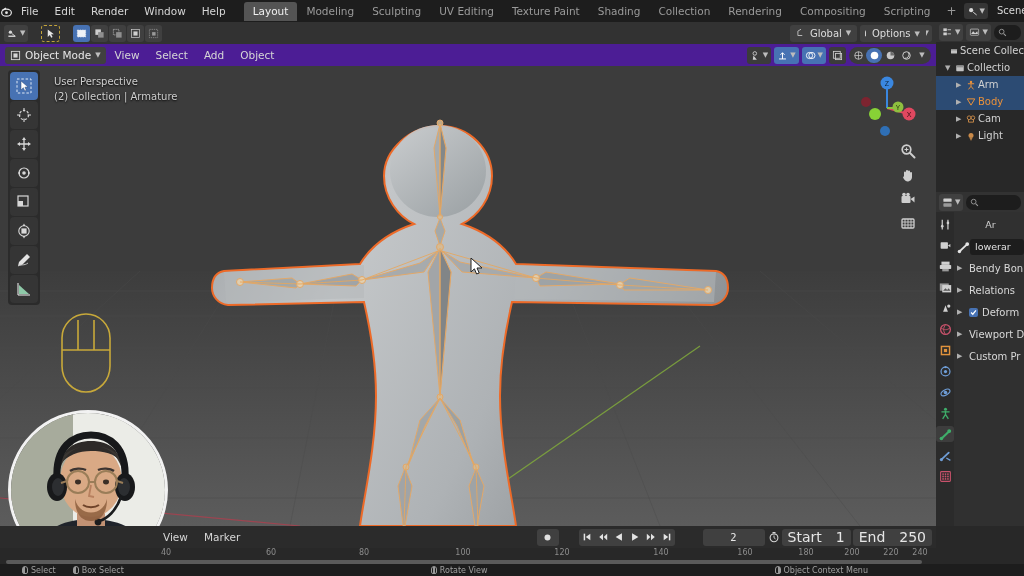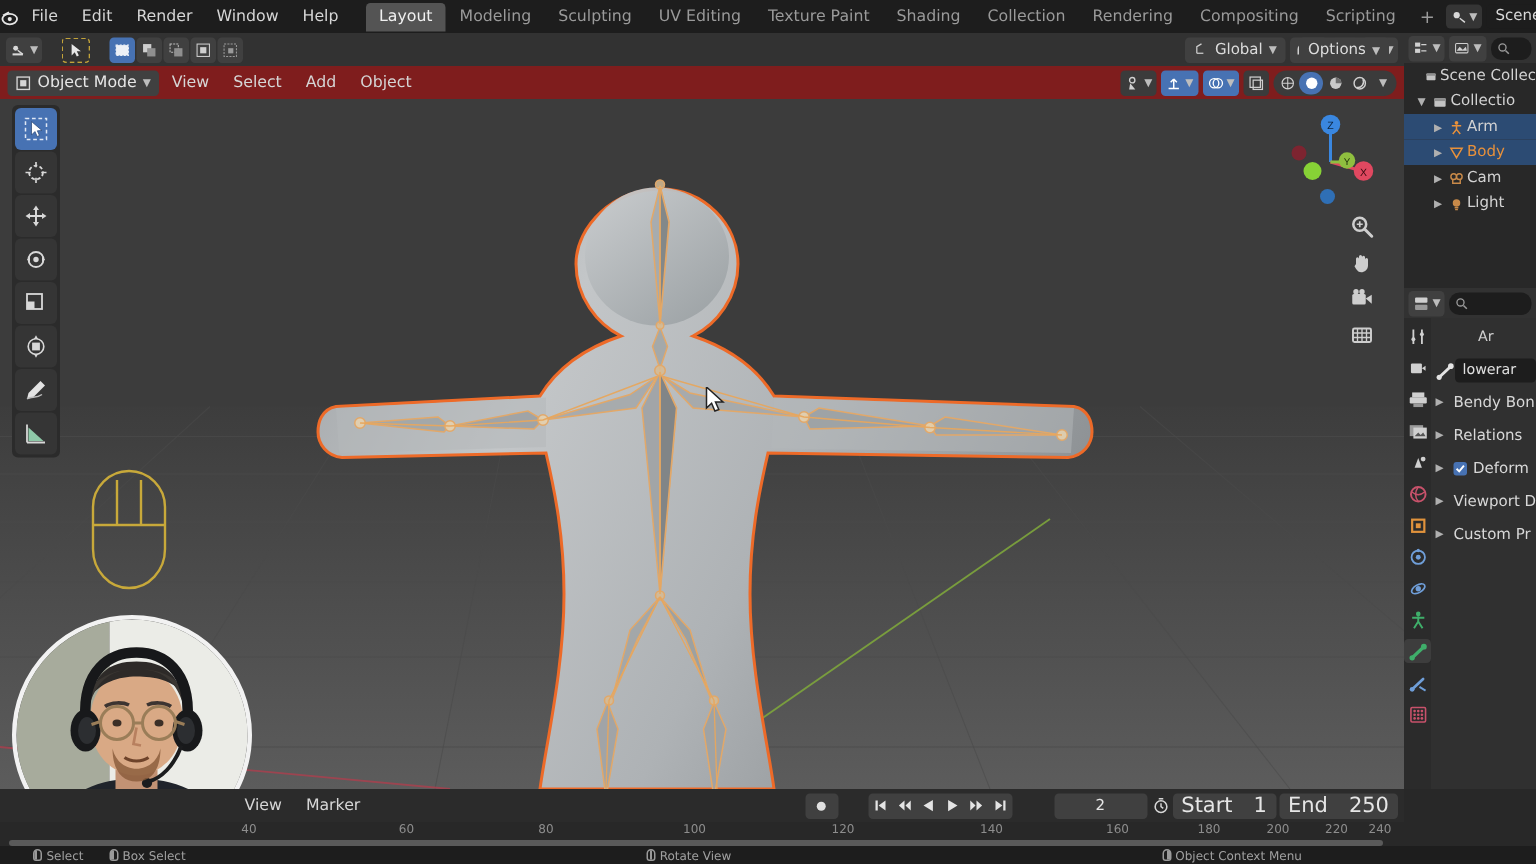--- a/index.html
+++ b/index.html
@@ -32,21 +32,21 @@
   .tr-btn.active { background:#4772b3; }
   .tr-btn.outline { background:#323232; border:1px dashed #c2a33a; }
   .tr-grp { display:flex; gap:1px; }
   .tr-sep { width:7px; }
   .tr-right { margin-left:auto; display:flex; align-items:center; gap:3px; }
   .pill { height:17px; background:#404040; border-radius:3px; display:flex; align-items:center;
     padding:0 6px; gap:4px; font-size:10px; color:#dcdcdc; }
 
   
   .vpheader { position:absolute; left:0; top:44px; width:936px; height:22px;
-    background:#7f1d1d; display:flex; align-items:center; padding:0 5px; gap:2px; font-size:10.5px; }
+    background:#4c1d95; display:flex; align-items:center; padding:0 5px; gap:2px; font-size:10.5px; }
   .mode-pill { height:17px; background:#404040; border-radius:3px; display:flex; align-items:center;
     padding:0 5px; gap:4px; }
   .vp-menu { padding:0 7px; color:#d6d6d6; font-size:10.5px; }
   .vph-right { margin-left:auto; display:flex; align-items:center; gap:3px; }
   .shade-grp { display:flex; background:#3b3b3b; border-radius:9px; padding:1px; }
   .shade-btn { width:16px; height:15px; border-radius:8px; display:flex; align-items:center;
     justify-content:center; }
   .shade-btn.active { background:#4772b3; }
 
   
@@ -464,20 +464,24 @@
       </g>
 
       <g stroke="#e7a75e" stroke-width="0.9" fill="none" opacity=".95">
         <path d="M440 58 L440 150 M440 182 L440 330"></path>
         <path d="M438 185 L362 214 L300 218 L240 216"></path>
         <path d="M442 185 L536 212 L620 219 L708 224"></path>
         <path d="M440 332 L406 401 L404 460 M440 332 L476 401 L478 460"></path>
       </g>
     </svg>
 
+    <div class="vp-text">
+      <div>User Perspective</div>
+      <div>(2) Collection | Armature</div>
+    </div>
 
     <div class="tools-col">
       <div class="tool active">
         <svg width="16" height="16" viewBox="0 0 16 16">
           <rect x="1" y="1" width="14" height="14" fill="none" stroke="#dfe8f5" stroke-dasharray="2.5 1.8"></rect>
           <path d="M5 3 L5 12 L7.3 9.7 L8.8 13 L10.3 12.3 L8.9 9.2 L12 9 Z" fill="#fff" stroke="#2b4a7a" stroke-width=".5"></path>
         </svg>
       </div>
       <div class="tool">
         <svg width="16" height="16" viewBox="0 0 16 16">

